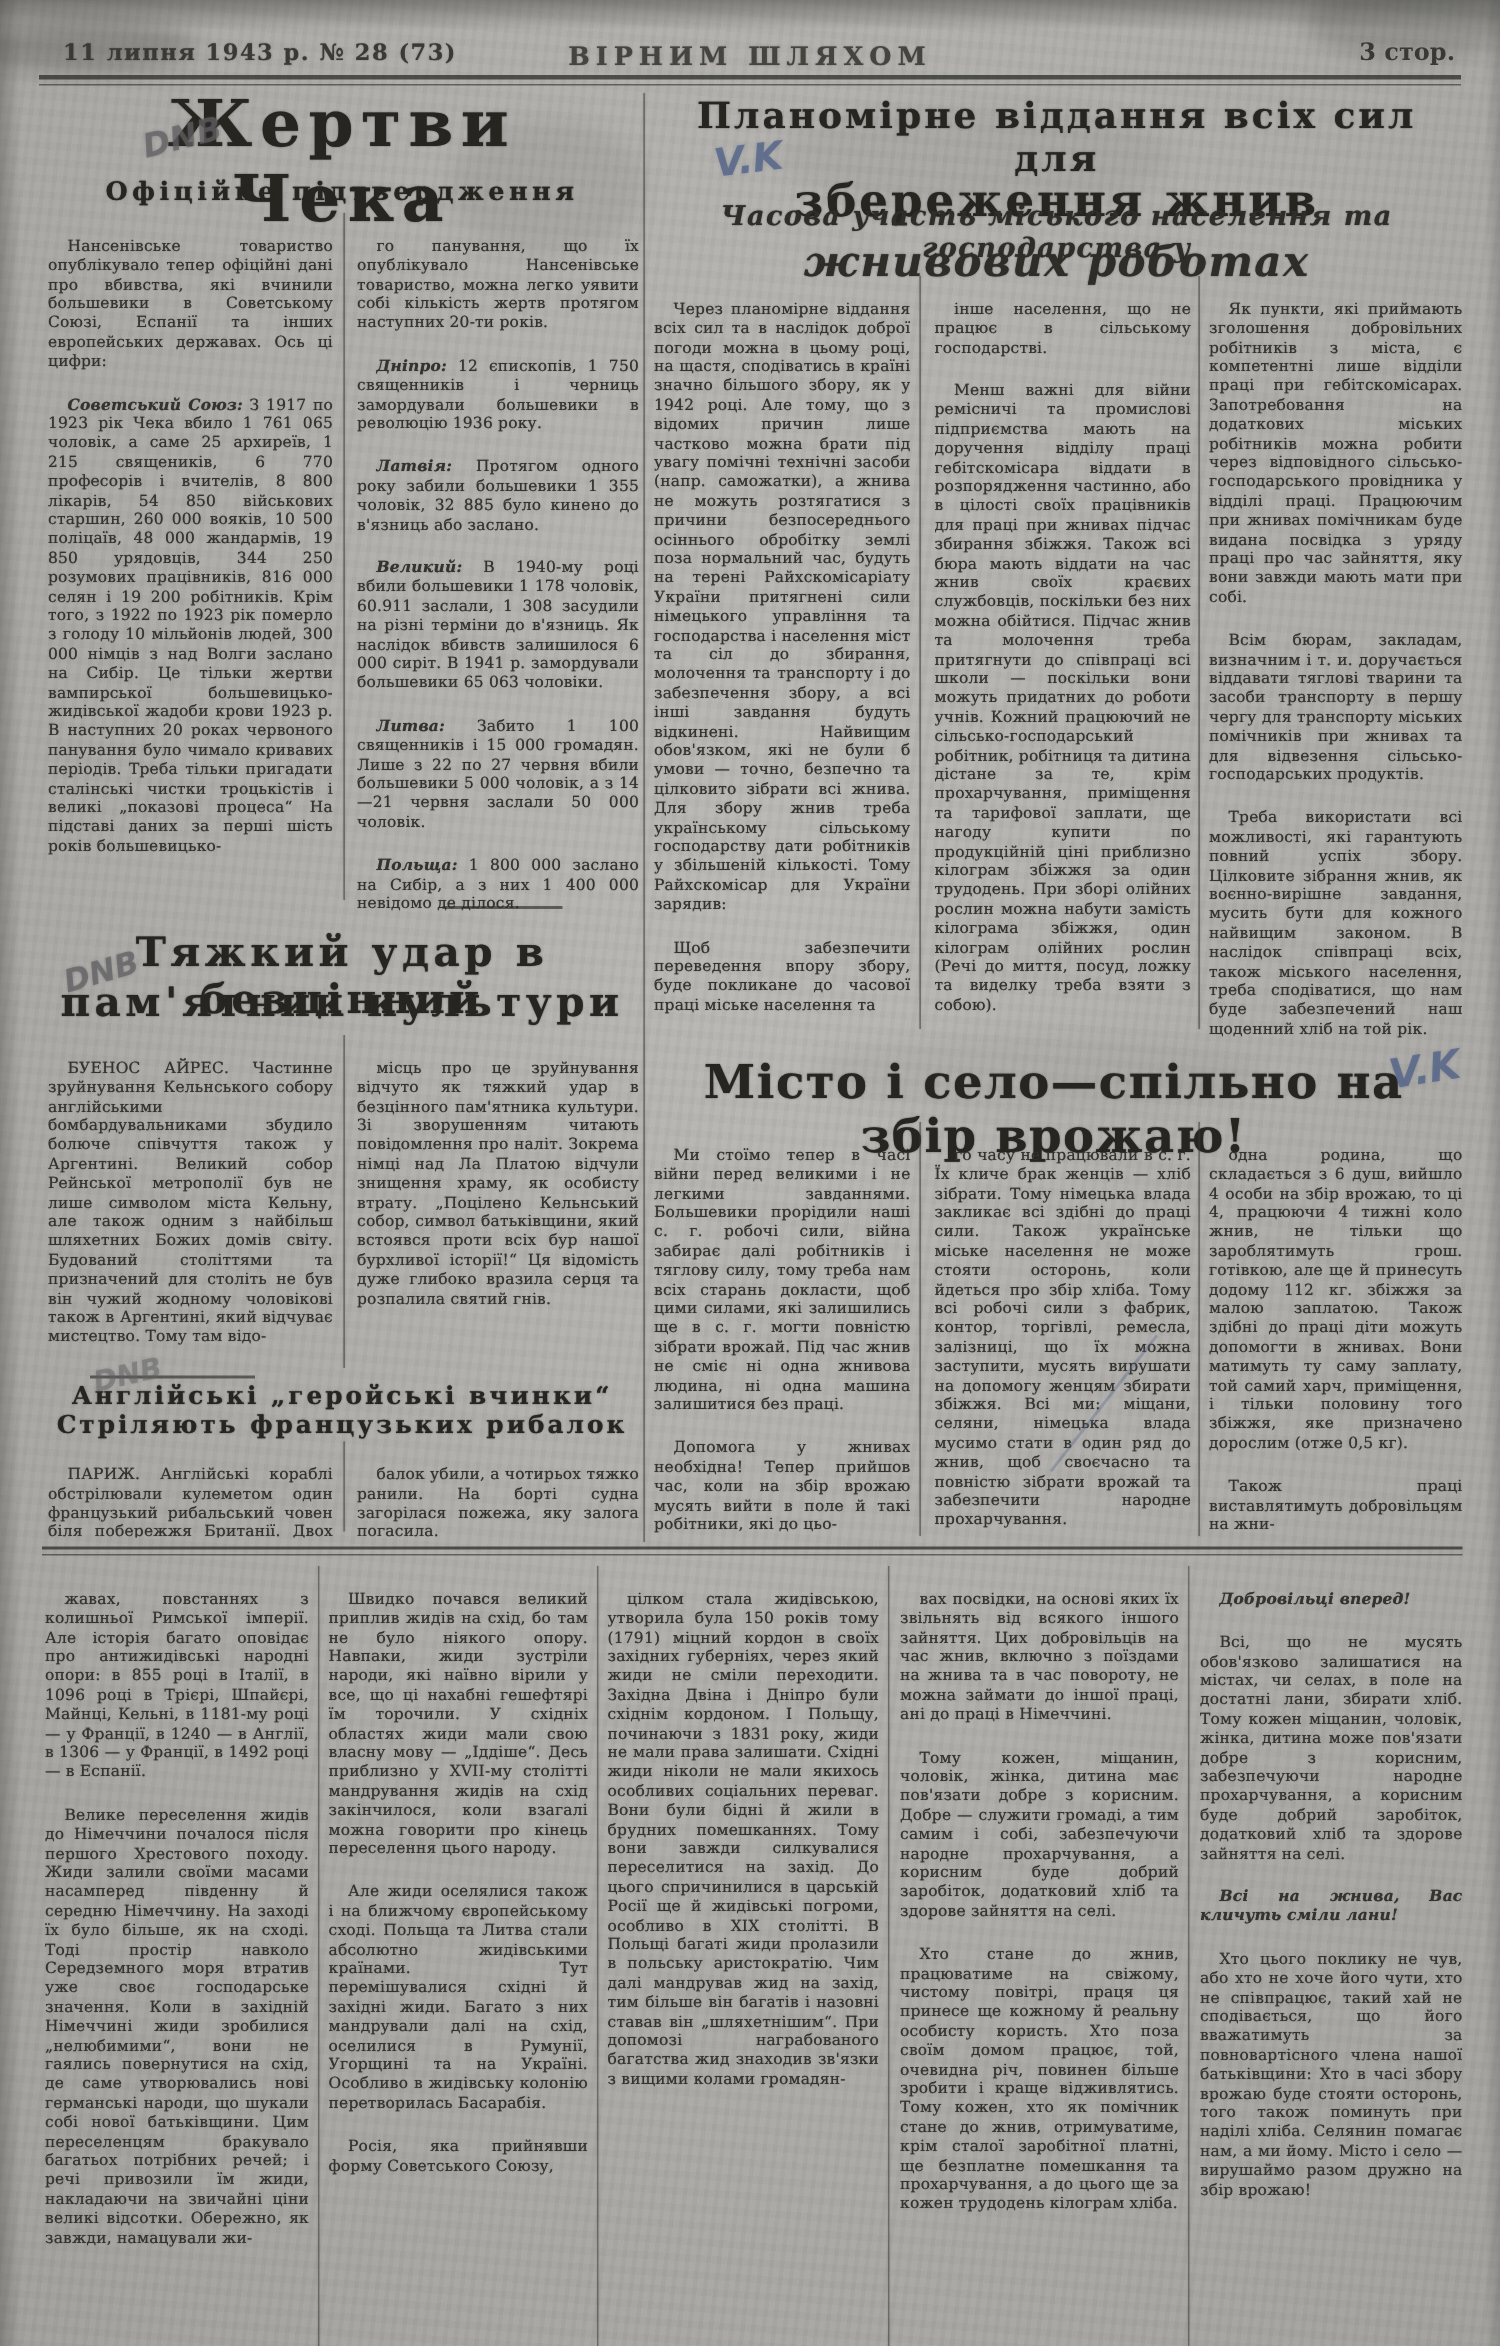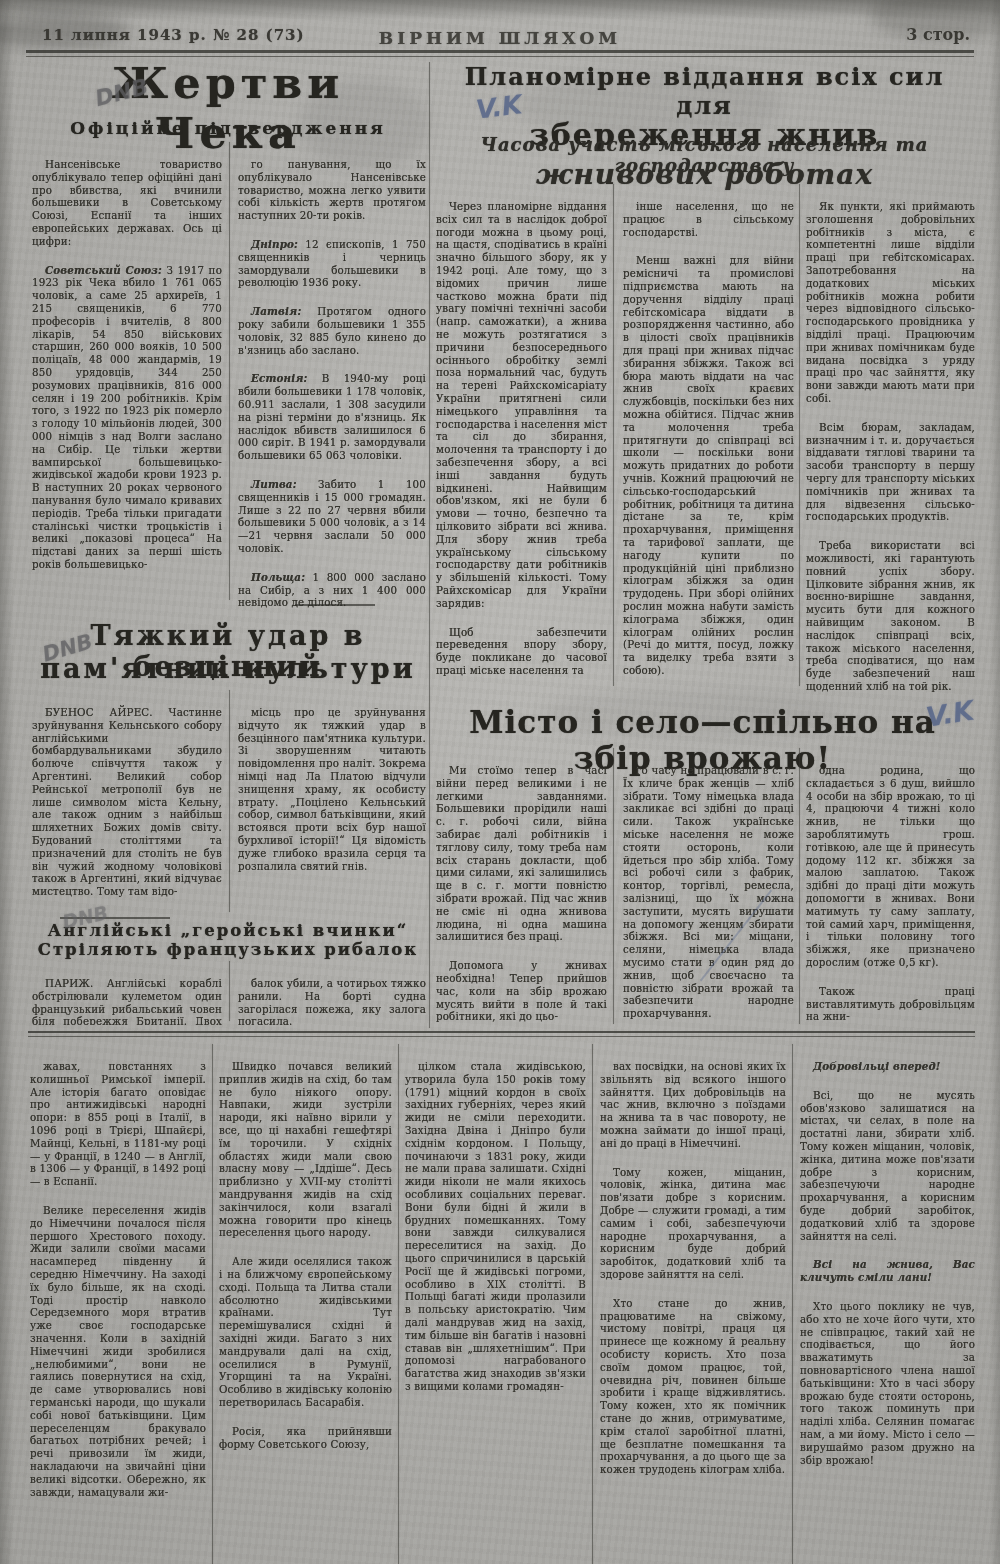--- a/index.html
+++ b/index.html
@@ -73,21 +73,21 @@
   <div class="hl hl-cheka">Жертви Чека</div>
   <div class="hl hl-sub-cheka">Офіційне підтвердження</div>
   <div class="col" style="left:32px;top:142px;width:190px;height:470px;">
       <p>Нансенівське товариство опублікувало тепер офіційні дані про вбивства, які вчинили большевики в Советському Союзі, Еспанії та інших европейських державах. Ось ці цифри:</p>
       <p><span class="lead">Советський Союз:</span> З 1917 по 1923 рік Чека вбило 1 761 065 чоловік, а саме 25 архиреїв, 1 215 священиків, 6 770 професорів і вчителів, 8 800 лікарів, 54 850 військових старшин, 260 000 вояків, 10 500 поліцаїв, 48 000 жандармів, 19 850 урядовців, 344 250 розумових працівників, 816 000 селян і 19 200 робітників. Крім того, з 1922 по 1923 рік померло з голоду 10 мільйонів людей, 300 000 німців з над Волги заслано на Сибір. Це тільки жертви вампирської большевицько-жидівської жадоби крови 1923 р. В наступних 20 роках червоного панування було чимало кривавих періодів. Треба тільки пригадати сталінські чистки троцькістів і великі „показові процеса“ На підставі даних за перші шість років большевицько-</p>
     </div>
   <div class="col" style="left:238px;top:142px;width:188px;height:470px;">
       <p>го панування, що їх опублікувало Нансенівське товариство, можна легко уявити собі кількість жертв протягом наступних 20-ти років.</p>
       <p><span class="lead">Дніпро:</span> 12 єпископів, 1 750 священників і черниць замордували большевики в революцію 1936 року.</p>
       <p><span class="lead">Латвія:</span> Протягом одного року забили большевики 1 355 чоловік, 32 885 було кинено до в'язниць або заслано.</p>
-      <p><span class="lead">Естонія:</span> В 1940-му році вбили большевики 1 178 чоловік, 60.911 заслали, 1 308 засудили на різні терміни до в'язниць. Як наслідок вбивств залишилося 6 000 сиріт. В 1941 р. замордували большевики 65 063 чоловіки.</p>
+      <p><span class="lead">Великий:</span> В 1940-му році вбили большевики 1 178 чоловік, 60.911 заслали, 1 308 засудили на різні терміни до в'язниць. Як наслідок вбивств залишилося 6 000 сиріт. В 1941 р. замордували большевики 65 063 чоловіки.</p>
       <p><span class="lead">Литва:</span> Забито 1 100 священників і 15 000 громадян. Лише з 22 по 27 червня вбили большевики 5 000 чоловік, а з 14—21 червня заслали 50 000 чоловік.</p>
       <p><span class="lead">Польща:</span> 1 800 000 заслано на Сибір, а з них 1 400 000 невідомо де ділося.</p>
     </div>
   <div class="vrule" style="left:229px;top:142px;height:458px;"></div>
   <div class="shortrule" style="left:295px;top:604px;width:80px;"></div>
 
   <div class="hl hl-cath1">Тяжкий удар в безцінний</div>
   <div class="hl hl-cath2">пам'ятник культури</div>
   <div class="col" style="left:32px;top:690px;width:190px;height:224px;">
       <p>БУЕНОС АЙРЕС. Частинне зруйнування Кельнського собору англійськими бомбардувальниками збудило болюче співчуття також у Аргентині. Великий собор Рейнської метрополії був не лише символом міста Кельну, але також одним з найбільш шляхетних Божих домів світу. Будований століттями та призначений для століть не був він чужий жодному чоловікові також в Аргентині, який відчуває мистецтво. Тому там відо-</p>

